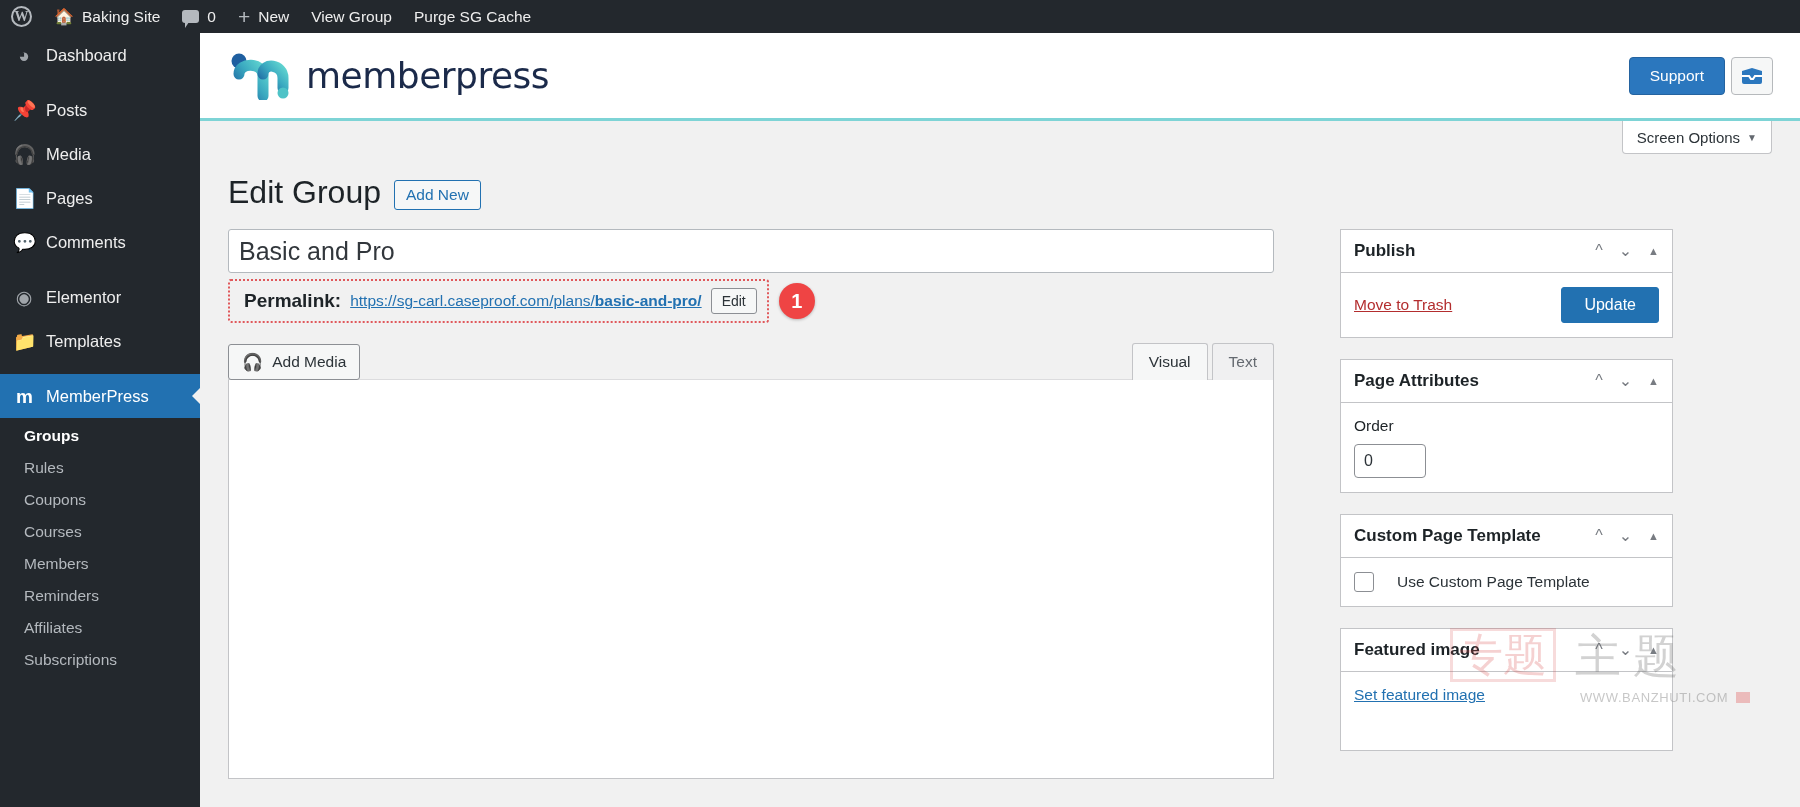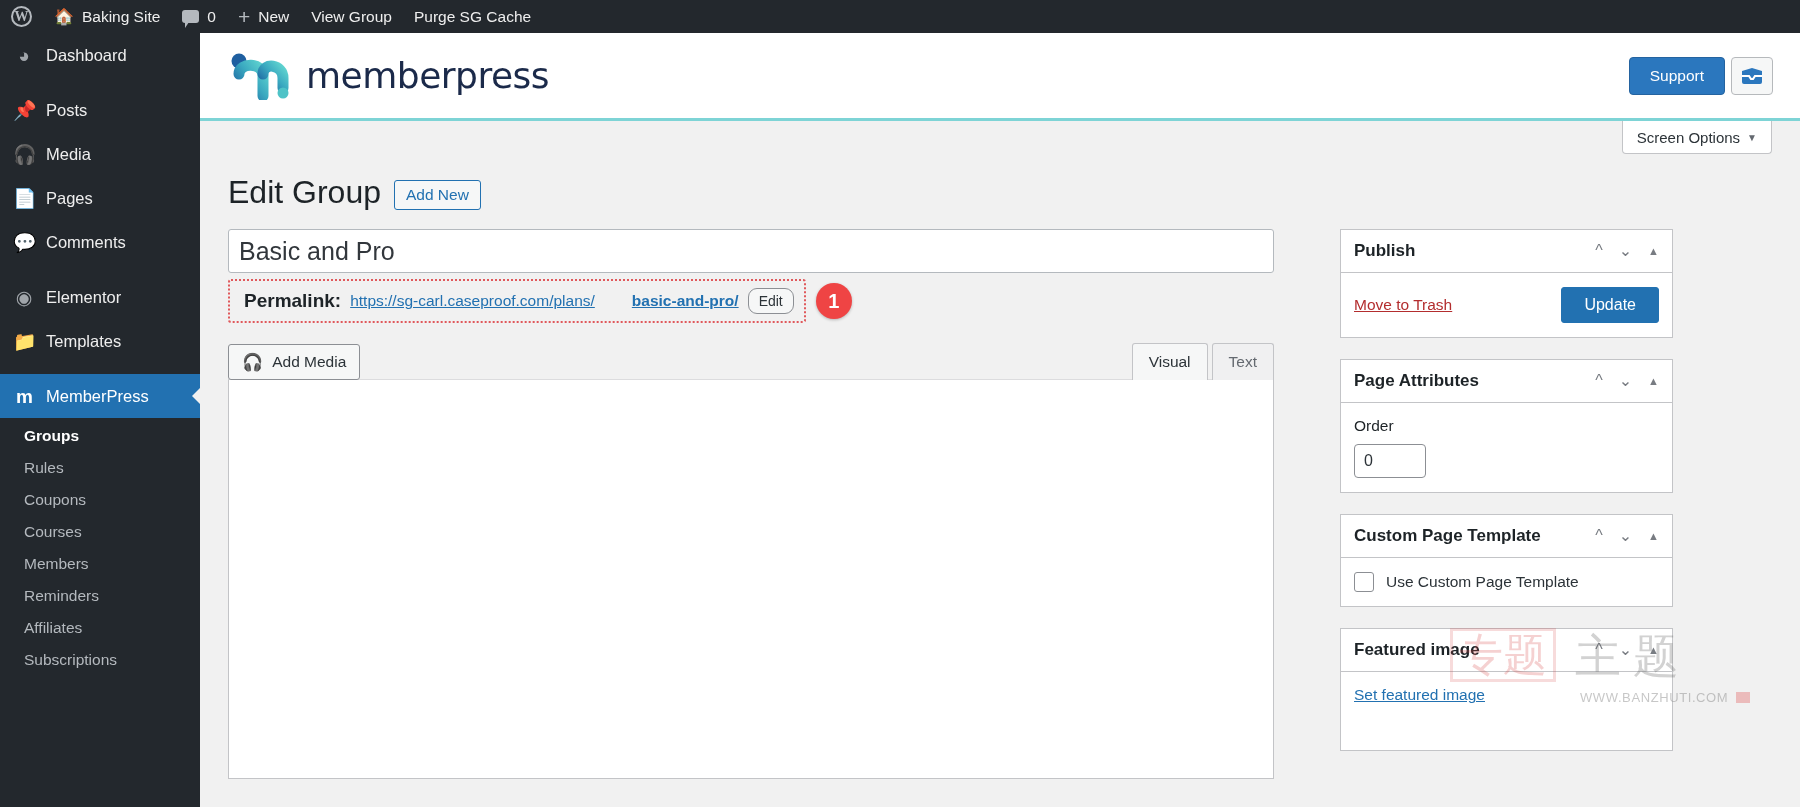--- a/index.html
+++ b/index.html
@@ -155,23 +155,23 @@
   .slug-highlight {
     border: 2px dotted #e0585b; border-radius: 3px;
     padding: 7px 10px 7px 14px;
     display: flex; align-items: center; gap: 9px;
     background: #f1f1f1;
   }
   .permalink-label { font-size: 19px; color: #1d2327; font-weight: bold; }
   .permalink-link {
     font-size: 15.5px; color: #2271b1; text-decoration: underline; cursor: pointer;
   }
-  .permalink-link b { font-weight: bold; margin-left: 37px; }
+  .permalink-link b { font-weight: bold; }
   .btn-edit-slug {
-    background: #f6f7f7; border: 1px solid #8c8f94; border-radius: 9px;
+    background: #f6f7f7; border: 1px solid #8c8f94; border-radius: 3px;
     color: #2c3338; font-size: 14px; padding: 4px 10px; cursor: pointer;
   }
   .step-badge {
     width: 36px; height: 36px; border-radius: 50%;
     background: #ef4444; color: #fff;
     display: flex; align-items: center; justify-content: center;
     font-size: 20px; font-weight: bold;
     box-shadow: 0 1px 3px rgba(0,0,0,.25);
   }
 
@@ -222,21 +222,21 @@
     border-radius: 3px; padding: 8px 22px; font-size: 16px; cursor: pointer;
   }
 
   .field-label { font-size: 15.5px; color: #1d2327; margin-bottom: 9px; }
   .order-input {
     width: 72px; height: 34px; border: 1px solid #8c8f94; border-radius: 4px;
     padding: 4px 9px; font-size: 16px; color: #2c3338; background: #fff;
     font-family: "Liberation Sans", sans-serif; outline: none;
   }
 
-  .checkbox-row { display: flex; align-items: center; gap: 12px; }
+  .checkbox-row { display: flex; align-items: center; gap: 23px; }
   .cb {
     width: 20px; height: 20px; border: 1px solid #8c8f94; border-radius: 3px;
     background: #fff; cursor: pointer; flex: none;
   }
   .cb-label { font-size: 15.5px; color: #2c3338; cursor: pointer; }
   .link-blue { color: #2271b1; font-size: 15.5px; text-decoration: underline; cursor: pointer; }
 
   
   #watermark {
     position: absolute; right: 40px; top: 628px;

